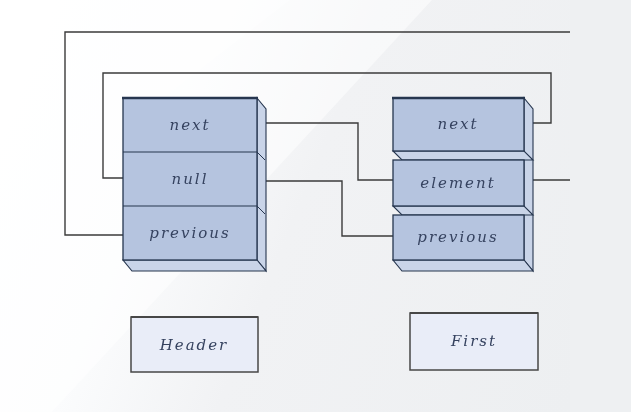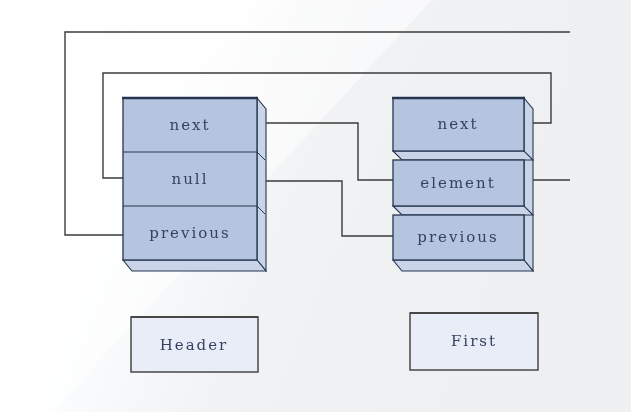--- a/index.html
+++ b/index.html
@@ -2,20 +2,21 @@
 <html style="--cell-fill: #b5c4df; --cell-side: #c9d4e8; --node-border: #26364f; --line: #3b3b3b; --label-fill: #e9edf8; --label-border: #474747; --text: #35425f;"><head>
 <meta charset="utf-8">
 <style>
   html,body{margin:0;padding:0;background:#eef0f2;}
   .stage{
     position:relative;
     width:570px;height:412px;
     overflow:hidden;
     background:linear-gradient(112deg,#ffffff 0%,#fbfcfd 30%,#f1f2f4 52%,#edeff1 100%);
     font-family:"DejaVu Serif","Liberation Serif",serif;
+    font-style:italic;
   }
   svg{display:block;}
   svg text{
     font-family:"DejaVu Serif","Liberation Serif",serif;
     font-size:15px;
     letter-spacing:2px;
     fill:var(--text,#35425f);
   }
   .face{fill:var(--cell-fill,#b5c4df);stroke:var(--node-border,#26364f);stroke-width:1.3;}
   .band{fill:var(--cell-side,#c9d4e8);stroke:var(--node-border,#26364f);stroke-width:1.1;}

